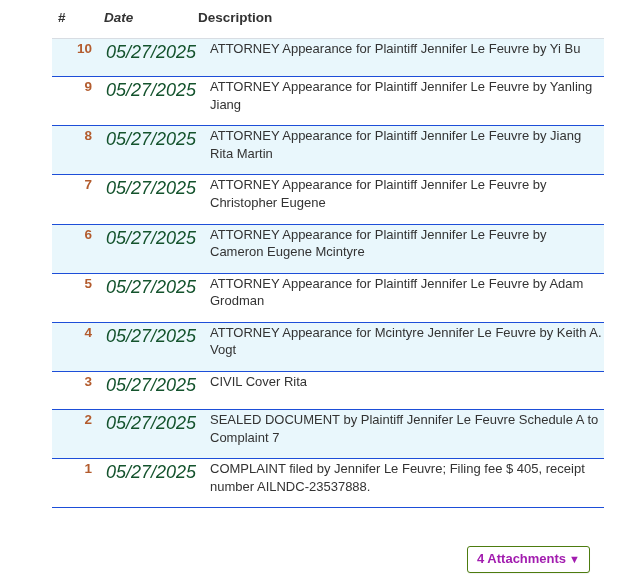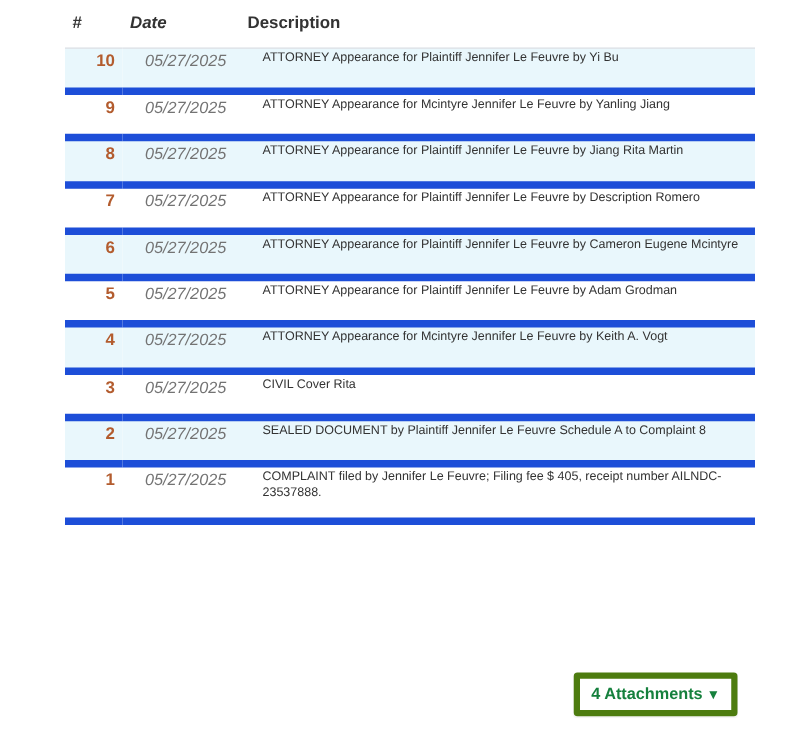--- a/index.html
+++ b/index.html
@@ -53,51 +53,50 @@
     padding-left: 18px;
     margin-top: 43px;
   }
   th.col-num { text-align: left; padding-left: 12px; }
   th.col-date { padding-left: 10px; }
 
   table.docket tbody tr td {
     padding-bottom: 12px;
     vertical-align: top;
     line-height: 1.35;
-    border-bottom: 6px solid #1d4ed8;
+    border-bottom: 1px solid #1d4ed8;
   }
   table.docket tbody tr.odd td {
     background: #e9f7fc;
   }
   table.docket tbody tr.even td {
     background: #ffffff;
   }
   td.col-num {
     color: #b35c2e;
     font-weight: bold;
     font-size: 13.5px;
   }
   td.col-date {
-    color: #737373;
-    font-size: 13px;
+    color: #14532d;
+    font-size: 18px;
     white-space: nowrap;
-    text-align: center;
   }
   td.col-desc {
     color: #333333;
-    font-size: 10px;
+    font-size: 13px;
   }
   .attachments-btn {
     position: absolute;
     right: 42px;
     bottom: 14px;
     background: #ffffff;
-    border: 5px solid #4d7c0f;
+    border: 1px solid #4d7c0f;
     border-radius: 3px;
-    color: #15803d;
+    color: #a21caf;
     font-size: 13px;
     font-weight: bold;
     font-family: "Liberation Sans", sans-serif;
     padding: 5px 9px 6px 9px;
     cursor: pointer;
     line-height: 1.1;
     box-shadow: 0 1px 1px rgba(0,0,0,0.05);
   }
   .attachments-btn .caret {
     font-size: 11px;
@@ -118,31 +117,31 @@
     </thead>
     <tbody>
       <tr class="odd">
         <td class="col-num">10</td>
         <td class="col-date">05/27/2025</td>
         <td class="col-desc">ATTORNEY Appearance for Plaintiff Jennifer Le Feuvre by Yi Bu</td>
       </tr>
       <tr class="even">
         <td class="col-num">9</td>
         <td class="col-date">05/27/2025</td>
-        <td class="col-desc">ATTORNEY Appearance for Mcintyre Jennifer Le Feuvre by Yanling Jiang</td>
+        <td class="col-desc">ATTORNEY Appearance for Plaintiff Jennifer Le Feuvre by Yanling Jiang</td>
       </tr>
       <tr class="odd">
         <td class="col-num">8</td>
         <td class="col-date">05/27/2025</td>
         <td class="col-desc">ATTORNEY Appearance for Plaintiff Jennifer Le Feuvre by Jiang Rita Martin</td>
       </tr>
       <tr class="even">
         <td class="col-num">7</td>
         <td class="col-date">05/27/2025</td>
-        <td class="col-desc">ATTORNEY Appearance for Plaintiff Jennifer Le Feuvre by Description Romero</td>
+        <td class="col-desc">ATTORNEY Appearance for Plaintiff Jennifer Le Feuvre by Christopher Eugene</td>
       </tr>
       <tr class="odd">
         <td class="col-num">6</td>
         <td class="col-date">05/27/2025</td>
         <td class="col-desc">ATTORNEY Appearance for Plaintiff Jennifer Le Feuvre by Cameron Eugene Mcintyre</td>
       </tr>
       <tr class="even">
         <td class="col-num">5</td>
         <td class="col-date">05/27/2025</td>
         <td class="col-desc">ATTORNEY Appearance for Plaintiff Jennifer Le Feuvre by Adam Grodman</td>
@@ -153,21 +152,21 @@
         <td class="col-desc">ATTORNEY Appearance for Mcintyre Jennifer Le Feuvre by Keith A. Vogt</td>
       </tr>
       <tr class="even">
         <td class="col-num">3</td>
         <td class="col-date">05/27/2025</td>
         <td class="col-desc">CIVIL Cover Rita</td>
       </tr>
       <tr class="odd">
         <td class="col-num">2</td>
         <td class="col-date">05/27/2025</td>
-        <td class="col-desc">SEALED DOCUMENT by Plaintiff Jennifer Le Feuvre Schedule A to Complaint 8</td>
+        <td class="col-desc">SEALED DOCUMENT by Plaintiff Jennifer Le Feuvre Schedule A to Complaint 7</td>
       </tr>
       <tr class="even">
         <td class="col-num">1</td>
         <td class="col-date">05/27/2025</td>
         <td class="col-desc">COMPLAINT filed by Jennifer Le Feuvre; Filing fee $ 405, receipt number AILNDC-23537888.</td>
       </tr>
     </tbody>
   </table>
 </div>
 

